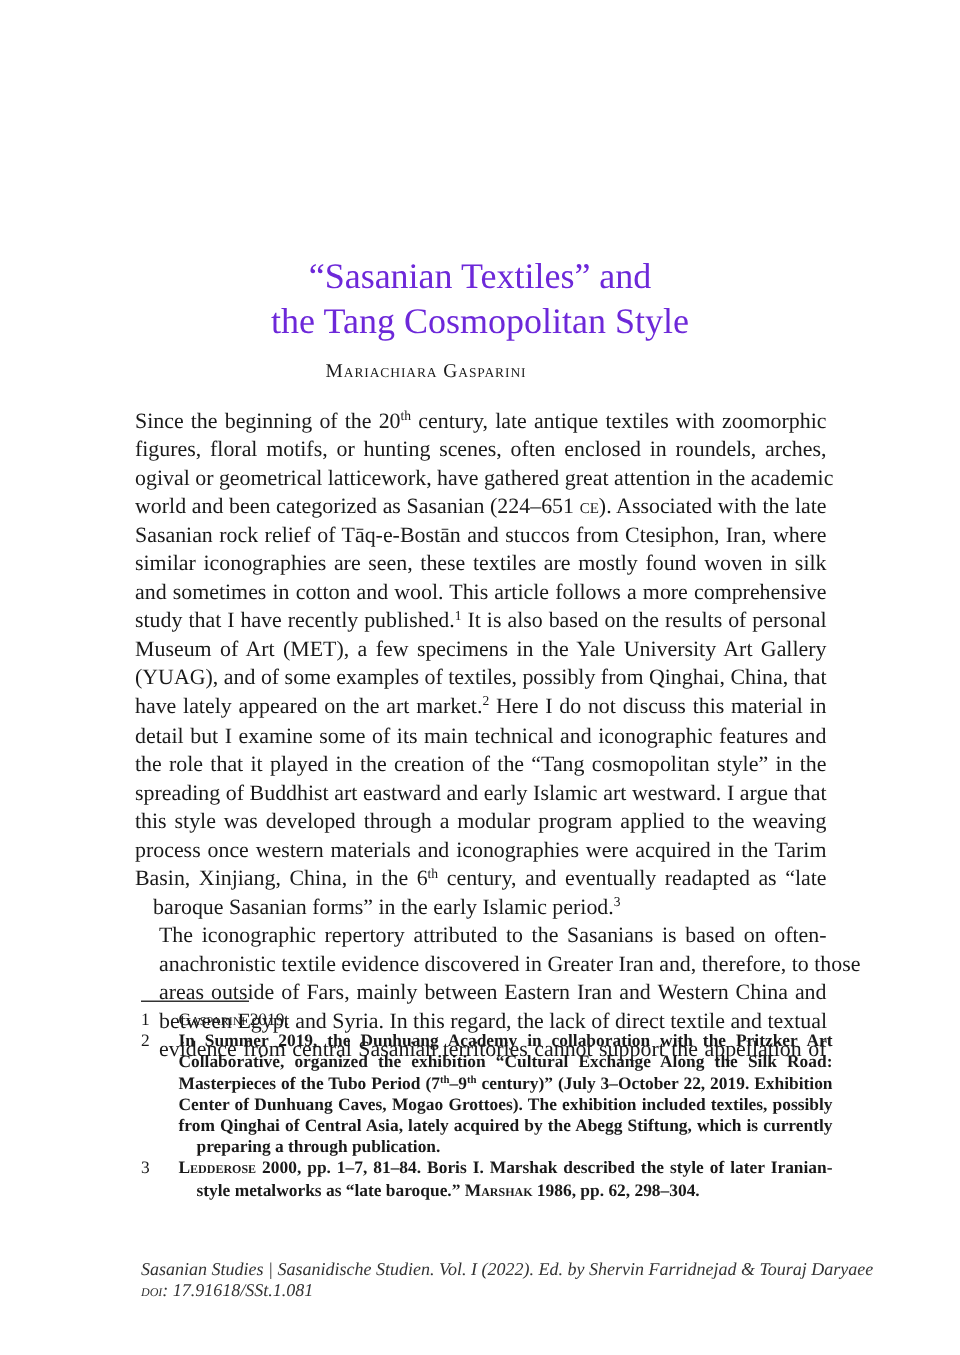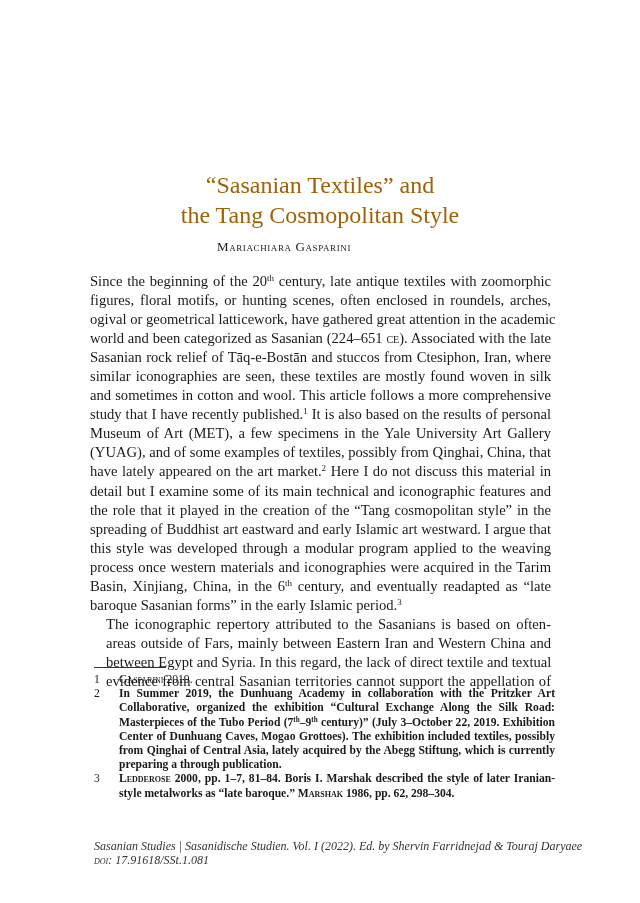--- a/index.html
+++ b/index.html
@@ -2,34 +2,34 @@
 <html><head>
 <meta charset="utf-8">
 <style>
   html, body { margin: 0; padding: 0; background: #ffffff; }
   body {
     width: 640px; height: 903px; position: relative; overflow: hidden;
     font-family: "Liberation Serif", "DejaVu Serif", serif; color: #1a1a1a;
   }
   .title {
     position: absolute; left: 0; width: 640px; top: 170px;
-    text-align: center; font-size: 24px; line-height: 30px; color: #a16207;
+    text-align: center; font-size: 24px; line-height: 30px; color: #6d28d9;
   }
   .author {
     position: absolute; left: 0; width: 568px; top: 239px;
     text-align: center; font-size: 13px; font-variant: small-caps; letter-spacing: 0.6px;
   }
   .body-text {
     position: absolute; left: 90px; width: 461px; top: 272px;
     font-size: 14.6px; line-height: 19.05px; text-align: justify;
   }
   .body-text p { margin: 0; }
   .body-text p.indent { text-indent: 16px; }
   .line { display: block; text-align: justify; text-align-last: justify; white-space: nowrap; }
-  .line.last { text-align-last: left; }
+  .line.last { text-align-last: left; margin-left: 12px; }
   sup { font-size: 0.62em; line-height: 0; vertical-align: 0.55em; }
   .sc { font-variant: small-caps; }
   .rule {
     position: absolute; left: 94px; top: 667px; width: 72px; height: 0;
     border-top: 1px solid #333;
   }
   .footnotes {
     position: absolute; left: 94px; width: 461px; top: 673px;
     font-size: 11.6px; line-height: 14.2px;
   }
@@ -69,20 +69,21 @@
       <span class="line"><span>detail but I examine some of its main technical and iconographic features and</span></span>
       <span class="line"><span>the role that it played in the creation of the “Tang cosmopolitan style” in the</span></span>
       <span class="line"><span>spreading of Buddhist art eastward and early Islamic art westward. I argue that</span></span>
       <span class="line"><span>this style was developed through a modular program applied to the weaving</span></span>
       <span class="line"><span>process once western materials and iconographies were acquired in the Tarim</span></span>
       <span class="line"><span>Basin, Xinjiang, China, in the 6</span><sup>th</sup><span> century, and eventually readapted as “late</span></span>
       <span class="line last"><span>baroque Sasanian forms” in the early Islamic period.</span><sup>3</sup></span>
     </p>
   <p class="indent" id="p2">
       <span class="line"><span>The iconographic repertory attributed to the Sasanians is based on often-</span></span>
+      <span class="line"><span>anachronistic textile evidence discovered in Greater Iran and, therefore, to those</span></span>
       <span class="line"><span>areas outside of Fars, mainly between Eastern Iran and Western China and</span></span>
       <span class="line"><span>between Egypt and Syria. In this regard, the lack of direct textile and textual</span></span>
       <span class="line"><span>evidence from central Sasanian territories cannot support the appellation of</span></span>
     </p>
 </div>
 
 <div class="rule"></div>
 
 <div class="footnotes">
   <div class="fn">

